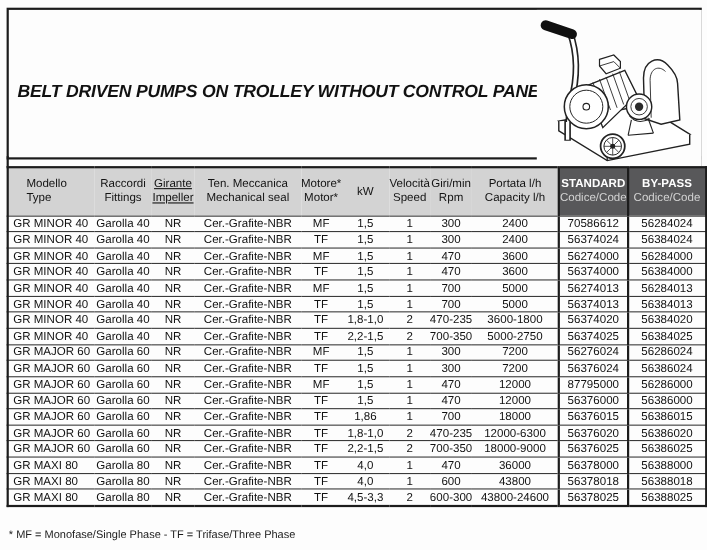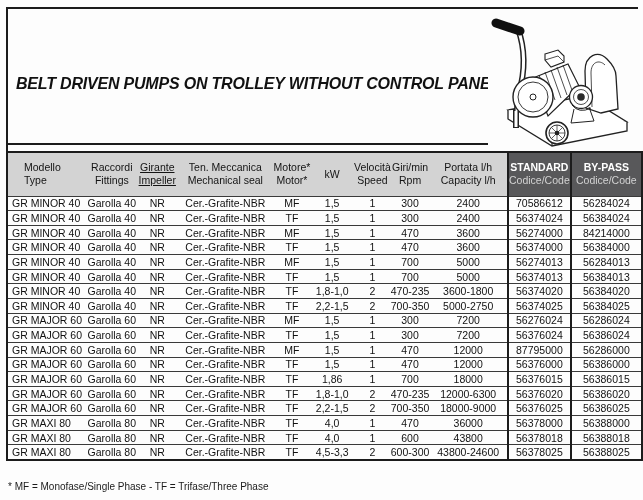--- a/index.html
+++ b/index.html
@@ -211,21 +211,21 @@
           <td class="col0">GR MINOR 40</td>
           <td class="col1">Garolla 40</td>
           <td class="col2">NR</td>
           <td class="col3">Cer.-Grafite-NBR</td>
           <td class="col4">MF</td>
           <td class="col5">1,5</td>
           <td class="col6">1</td>
           <td class="col7">470</td>
           <td class="col8">3600</td>
           <td class="col9">56274000</td>
-          <td class="col10">84214000</td>
+          <td class="col10">56284000</td>
         </tr>
         <tr>
           <td class="col0">GR MINOR 40</td>
           <td class="col1">Garolla 40</td>
           <td class="col2">NR</td>
           <td class="col3">Cer.-Grafite-NBR</td>
           <td class="col4">TF</td>
           <td class="col5">1,5</td>
           <td class="col6">1</td>
           <td class="col7">470</td>

